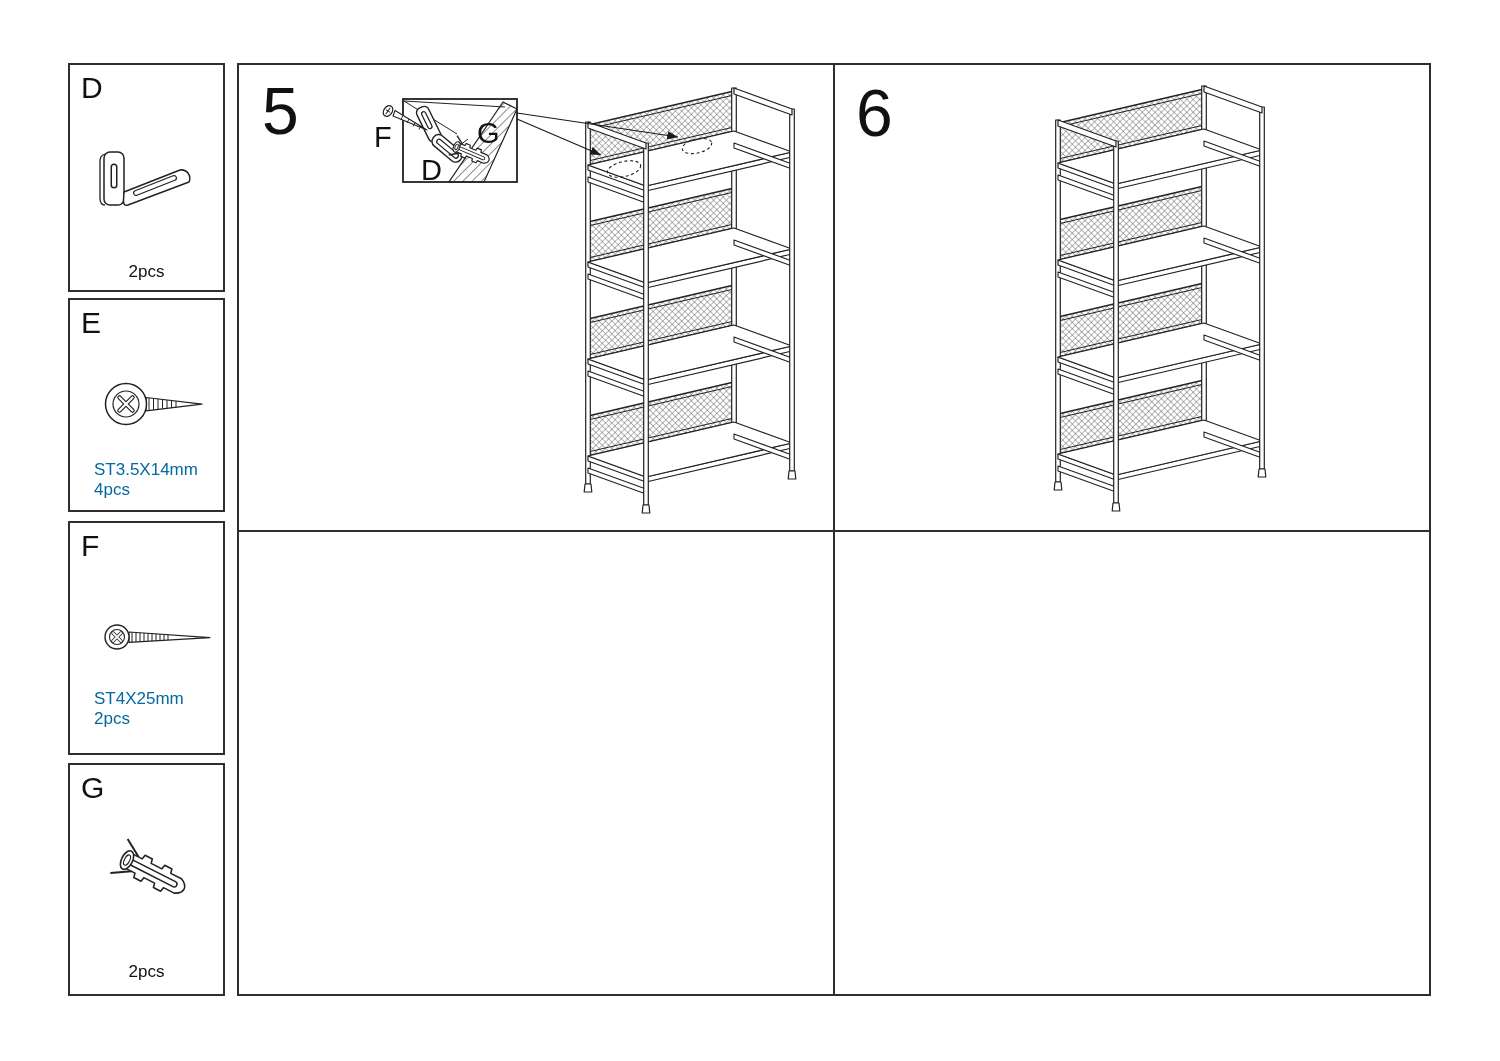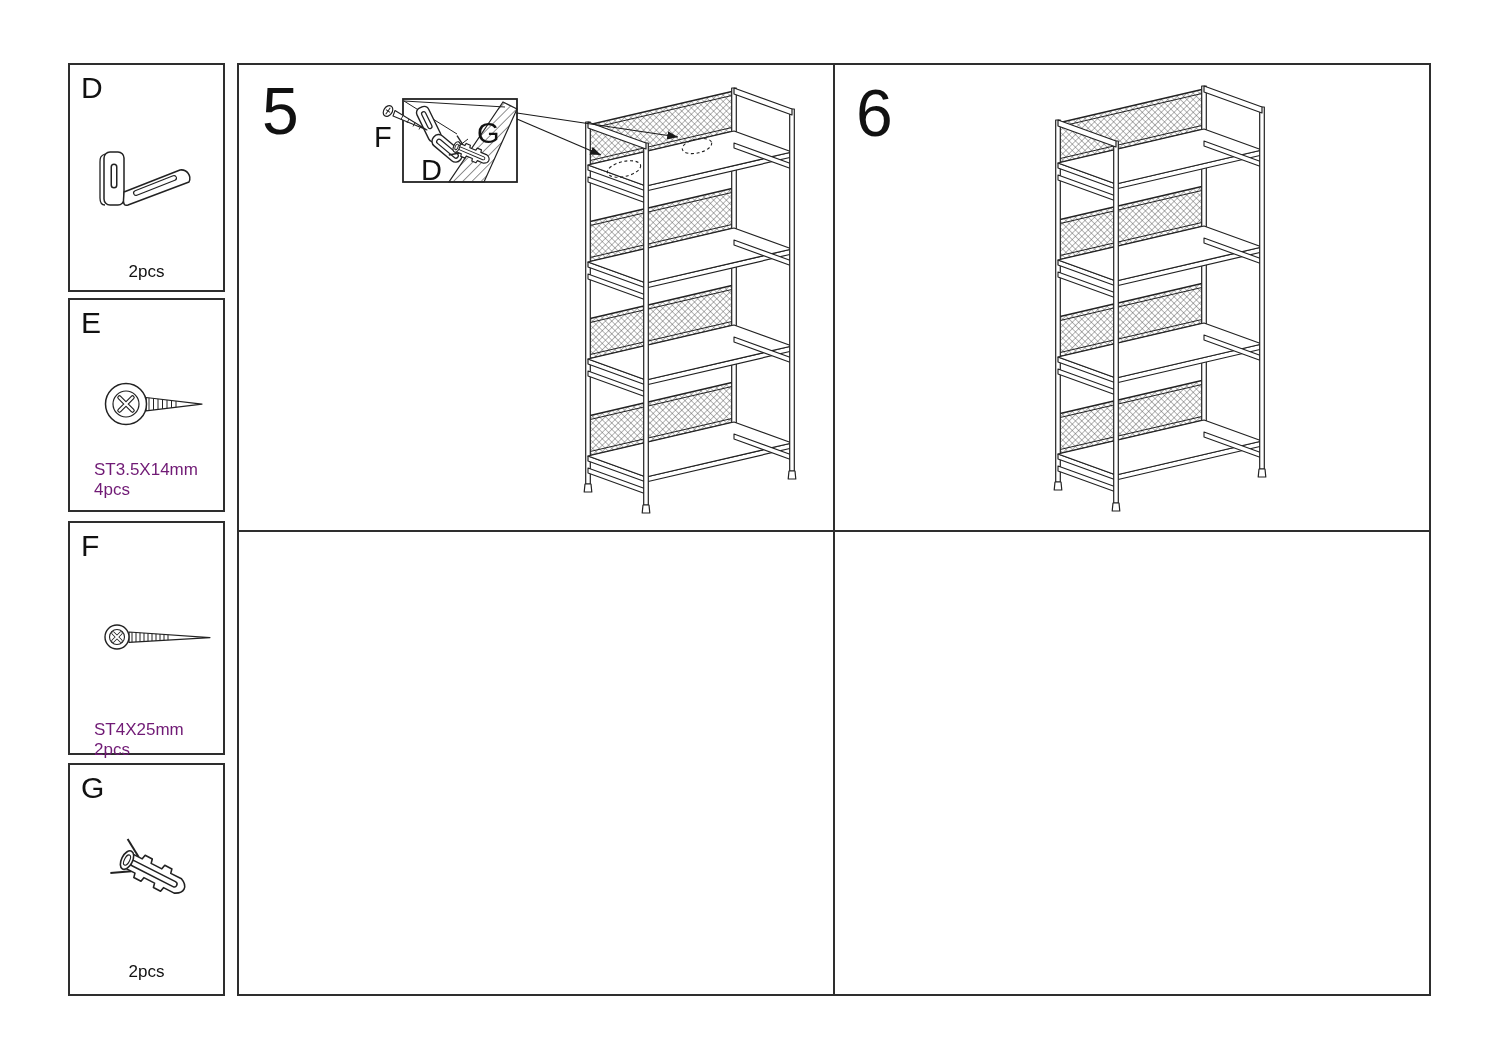--- a/index.html
+++ b/index.html
@@ -1,21 +1,21 @@
 <!DOCTYPE html>
 <html><head>
 <meta charset="utf-8">
 <style>
   html,body{margin:0;padding:0;background:#fff;}
   #page{position:relative;width:1500px;height:1061px;background:#fff;overflow:hidden;
         font-family:"Liberation Sans",sans-serif;color:#1a1a1a;}
   .pbox{position:absolute;left:68px;width:157px;border:2px solid #2e2e2e;background:#fff;box-sizing:border-box;}
   .pletter{position:absolute;left:11px;top:6px;font-size:30px;color:#111;}
   .pqty{position:absolute;left:0;width:100%;text-align:center;font-size:17px;color:#111;}
-  .pspec{position:absolute;left:24px;font-size:17px;line-height:20px;color:#701a75;white-space:nowrap;}
+  .pspec{position:absolute;left:24px;font-size:17px;line-height:20px;color:#0369a1;white-space:nowrap;}
   .picon{position:absolute;}
   #maingrid{position:absolute;left:237px;top:63px;width:1194px;height:933px;border:2px solid #2e2e2e;background:#fff;box-sizing:border-box;}
   .vdiv{position:absolute;left:594px;top:0;width:2px;height:100%;background:#2e2e2e;}
   .hdiv{position:absolute;left:0;top:465px;width:100%;height:2px;background:#2e2e2e;}
   .stepnum{position:absolute;font-size:66px;line-height:1;color:#111;}
   #step5num{left:262px;top:78px;}
   #step6num{left:856px;top:80px;}
   #art{position:absolute;left:0;top:0;}
   .colabel{font-family:"Liberation Sans",sans-serif;font-size:29px;fill:#111;}
 </style>
@@ -69,21 +69,21 @@
         <path d="M34,13.5L34,23.0" stroke="#222" stroke-width="1" fill="none"></path>
         <path d="M38,13.8L38,22.7" stroke="#222" stroke-width="1" fill="none"></path>
         <path d="M42,14.0L42,22.5" stroke="#222" stroke-width="1" fill="none"></path>
         <path d="M46,14.3L46,22.3" stroke="#222" stroke-width="1" fill="none"></path>
         <path d="M50,14.6L50,22.0" stroke="#222" stroke-width="1" fill="none"></path>
         <path d="M54,14.9L54,21.8" stroke="#222" stroke-width="1" fill="none"></path>
         <path d="M58,15.1L58,21.6" stroke="#222" stroke-width="1" fill="none"></path>
         <path d="M62,15.4L62,21.3" stroke="#222" stroke-width="1" fill="none"></path>
         <path d="M66,15.7L66,21.1" stroke="#222" stroke-width="1" fill="none"></path>
       </svg>
-    <div class="pspec" style="top:197px;"><span>ST4X25mm</span><br><span>2pcs</span></div>
+    <div class="pspec" style="top:166px;"><span>ST4X25mm</span><br><span>2pcs</span></div>
   </div>
 
   <div class="pbox" style="top:763px;height:233px;">
     <div class="pletter">G</div>
     <svg class="picon" style="left:35px;top:72px;" width="105" height="74" viewBox="0 0 105 74">
       <g transform="translate(14,19) rotate(27)">
         <path d="M18,-8L0,-19" stroke="#222" stroke-width="2" fill="none"></path>
         <path d="M18,8L0,19" stroke="#222" stroke-width="2" fill="none"></path>
         <path d="M11,-8 L22,-8 L23,-12.5 L31,-12.5 L32,-8 L44,-8 L45,-12.5 L53,-12.5 L54,-8 L66,-8 Q73,-5 73,0 Q73,5 66,8 L54,8 L53,12.5 L45,12.5 L44,8 L32,8 L31,12.5 L23,12.5 L22,8 L11,8 Z" fill="#fff" stroke="#222" stroke-width="1.6" stroke-linejoin="round"></path>
         <path d="M16,0L62,0" stroke="#222" stroke-width="7" stroke-linecap="round" fill="none"></path>

